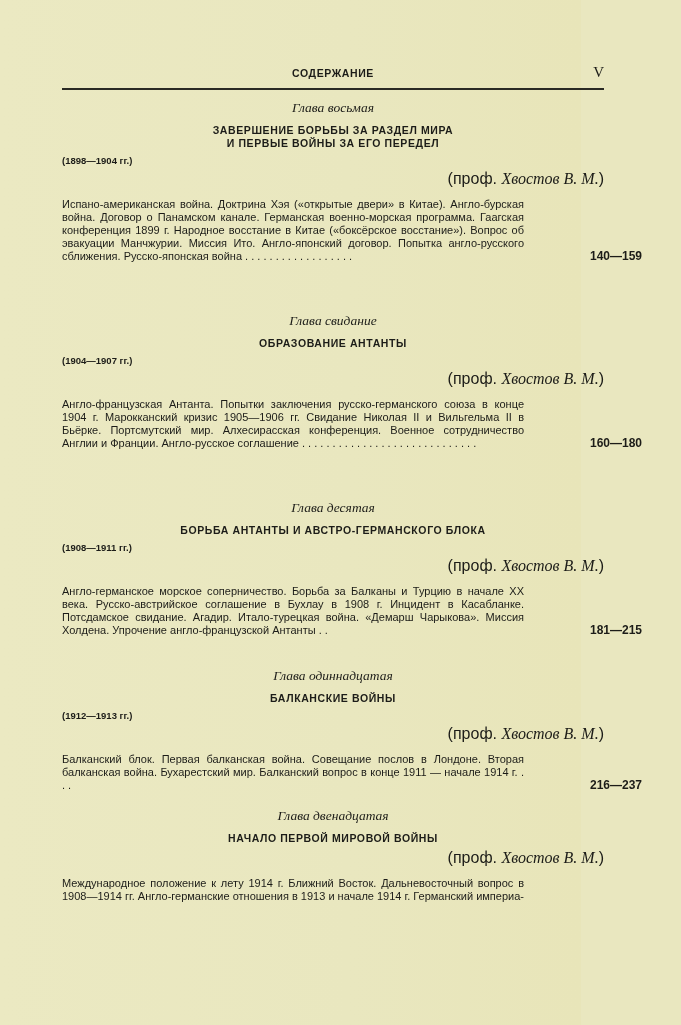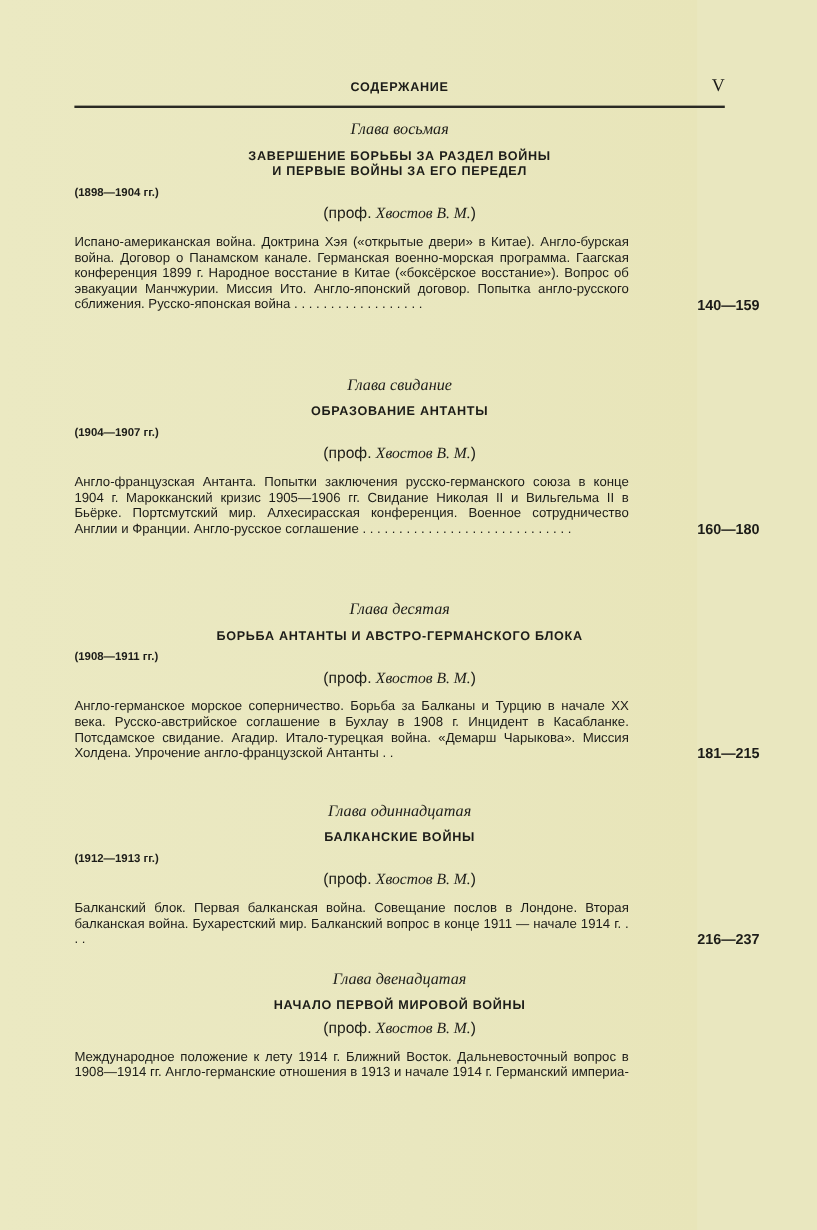--- a/index.html
+++ b/index.html
@@ -17,43 +17,43 @@
     font-family:"Liberation Sans", sans-serif; font-weight:bold; font-size:10.5px; letter-spacing:0.6px; }
   .rh-page { position:absolute; right:0; top:0; font-size:15px; }
   .rh-rule { position:absolute; left:62px; width:542px; top:88px; height:2px; background:#2a2a24; }
 
   .chapter { position:absolute; left:62px; width:580px; }
   .ch-label { text-align:center; width:542px; font-style:italic; font-size:13.5px; }
   .ch-title { text-align:center; width:542px; font-family:"Liberation Sans", sans-serif; font-weight:bold;
     font-size:10.5px; letter-spacing:0.6px; line-height:13px; margin-top:8px; }
   .ch-years { text-align:left; width:542px; font-family:"Liberation Sans", sans-serif; font-weight:bold;
     font-size:9.5px; margin-top:5px; }
-  .ch-author { text-align:center; width:542px; font-family:"Liberation Sans", sans-serif; font-size:13px; margin-top:4px; }
+  .ch-author { text-align:right; width:542px; font-family:"Liberation Sans", sans-serif; font-size:16px; margin-top:4px; }
   .ch-author i { font-family:"Liberation Serif", serif; }
   .ch-body { position:relative; margin-top:10px; }
   .ch-text { width:462px; font-family:"Liberation Sans", sans-serif; font-size:11px; line-height:13px;
     text-align:justify; }
-  .ch-pages { position:absolute; right:0; bottom:0; width:70px; text-align:center;
+  .ch-pages { position:absolute; right:0; bottom:0; width:70px; text-align:right;
     font-family:"Liberation Sans", sans-serif; font-weight:bold; font-size:12px; line-height:13px; }
 </style>
 </head>
 <body>
 
 <div class="page">
 
   <div class="running-head">
     <div class="rh-title">СОДЕРЖАНИЕ</div>
     <div class="rh-page">V</div>
   </div>
   <div class="rh-rule"></div>
 
   <div class="chapter" style="top:100px;">
     <div class="ch-label">Глава восьмая</div>
     <div class="ch-title">
-      <div>ЗАВЕРШЕНИЕ БОРЬБЫ ЗА РАЗДЕЛ ВОЙНЫ</div>
+      <div>ЗАВЕРШЕНИЕ БОРЬБЫ ЗА РАЗДЕЛ МИРА</div>
       <div>И ПЕРВЫЕ ВОЙНЫ ЗА ЕГО ПЕРЕДЕЛ</div>
     </div>
     <div class="ch-years">(1898—1904 гг.)</div>
     <div class="ch-author">
       <span>(проф.</span>
       <i>Хвостов В. М.</i><span>)</span>
     </div>
     <div class="ch-body">
       <div class="ch-text">Испано-американская война. Доктрина Хэя («открытые двери» в Китае). Англо-бурская война. Договор о Панамском канале. Германская военно-морская программа. Гаагская конференция 1899 г. Народное восстание в Китае («боксёрское восстание»). Вопрос об эвакуации Манчжурии. Миссия Ито. Англо-японский договор. Попытка англо-русского сближения. Русско-японская война . . . . . . . . . . . . . . . . . .</div>
       <div class="ch-pages">140—159</div>

